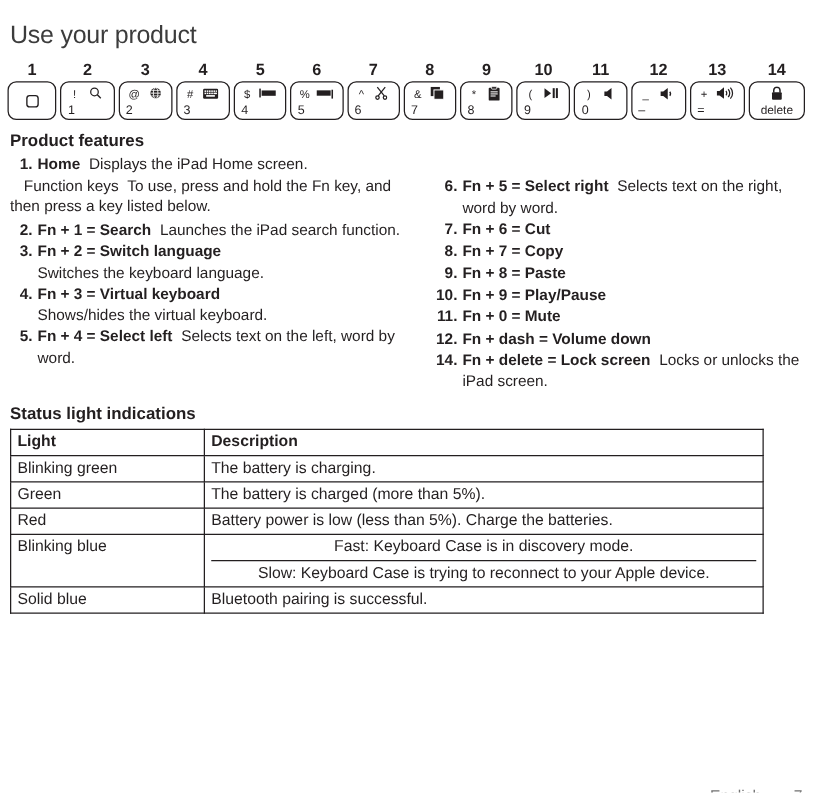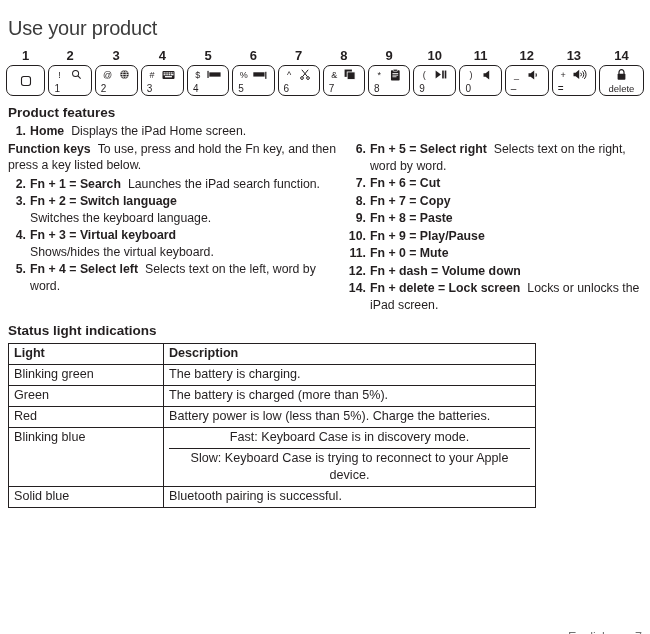--- a/index.html
+++ b/index.html
@@ -123,27 +123,27 @@
   .item .body { flex: 1; }
   .item b { font-weight: 700; }
   .item .desc { font-weight: 400; }
   .gap { display: inline-block; width: 7px; }
 
   .para {
     font-size: 12.3px;
     line-height: 16.5px;
     margin: 1px 0 2px 0;
   }
-  .para b { font-weight: 700; }
+  .para b { font-weight: 400; margin-left: 11px; }
 
   
   .table-wrap { margin: 4px 2px 0 2px; }
   table {
     border-collapse: collapse;
-    width: 528px;
+    width: 603px;
     table-layout: fixed;
   }
   table td, table th {
     border: 1.2px solid #231f20;
     padding: 1px 5px 2px 5px;
     font-size: 12.6px;
     line-height: 17px;
     text-align: left;
     vertical-align: top;
     font-weight: 400;

